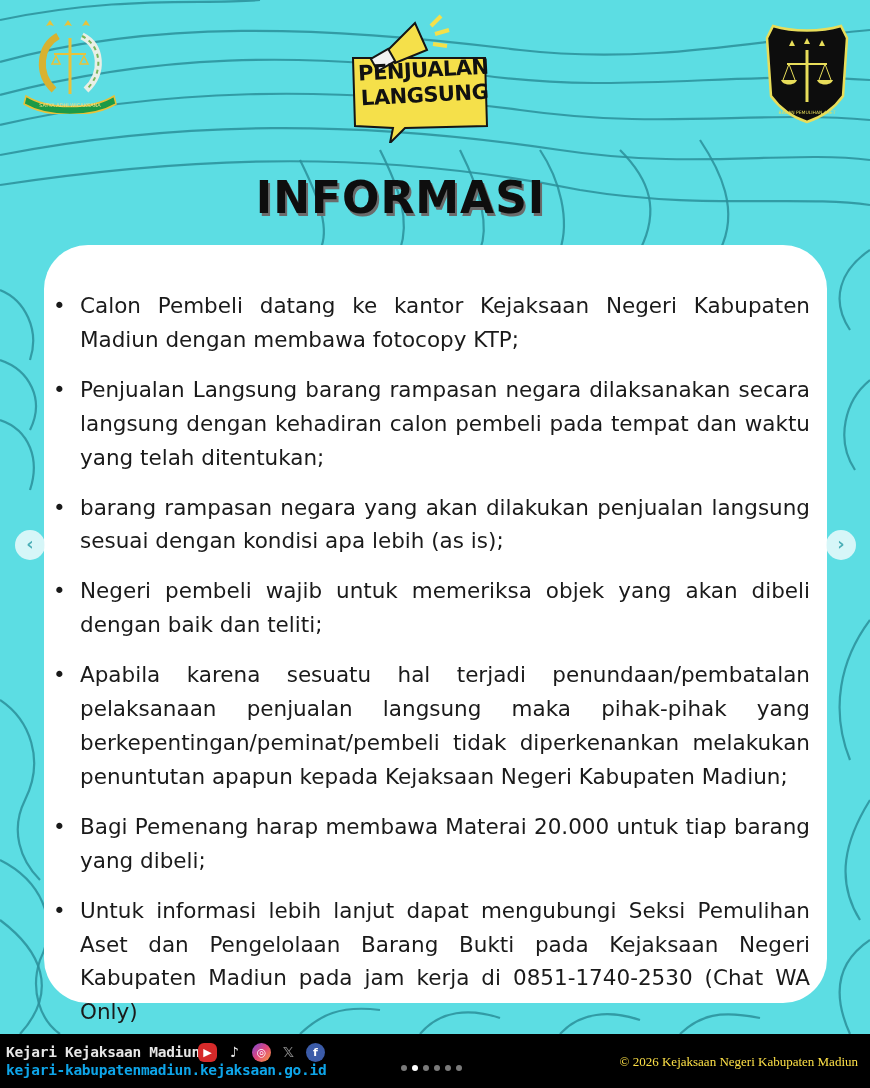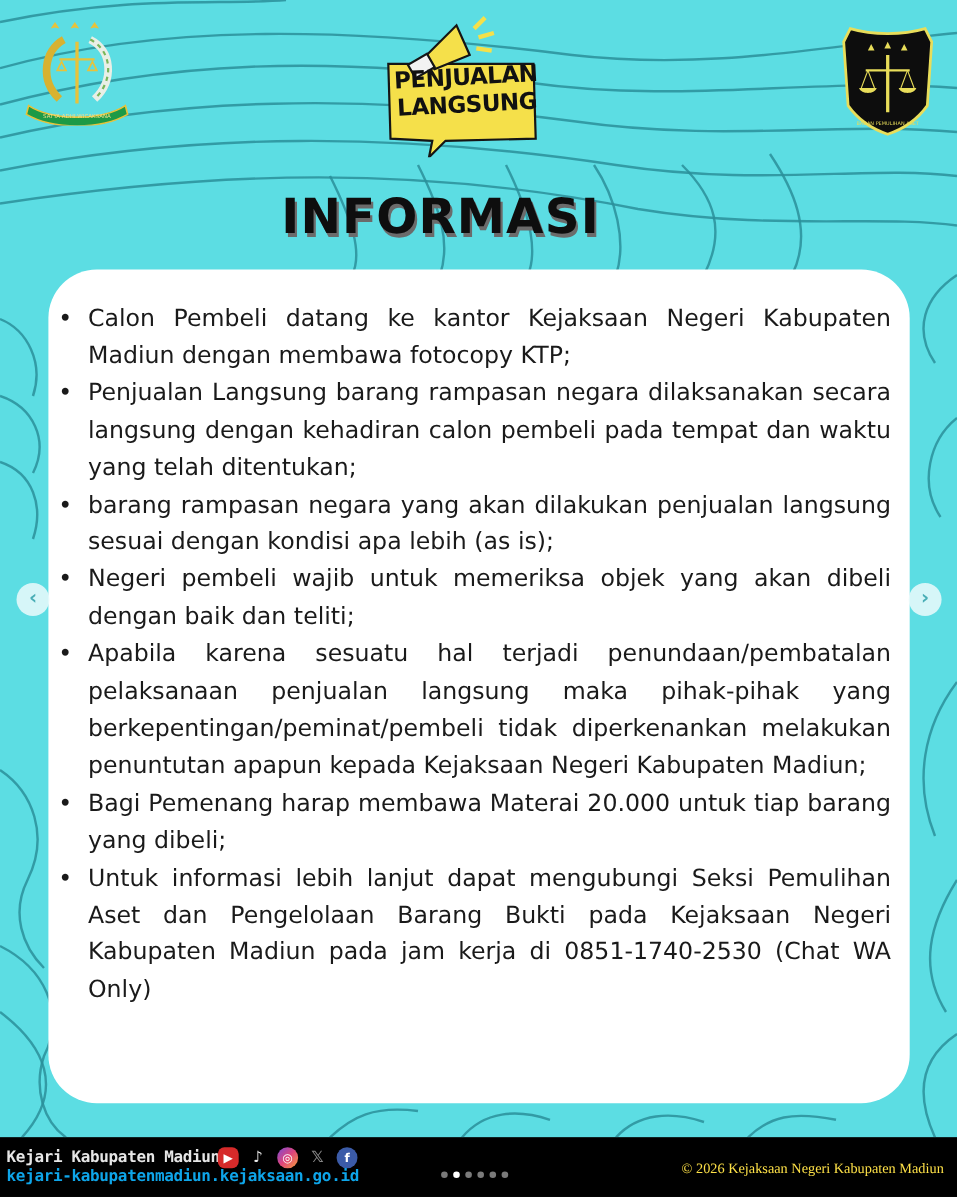--- a/index.html
+++ b/index.html
@@ -38,21 +38,21 @@
   }
   .info-list { list-style: none; position: absolute; left: 36px; top: 28px; width: 730px; }
   .info-item {
     position: relative; padding-left: 0; text-indent: 0;
     font-family: "DejaVu Sans", sans-serif; font-size: 21.5px; line-height: 33.9px;
     color: #1a1a1a; text-align: justify; text-align-last: left;
   }
   .info-item .bullet {
     position: absolute; left: -27px; top: 0; width: 22px; text-align: center;
   }
-  .info-item .txt { display: block; }
+  .info-item .txt { display: block; margin-top: 16px; }
 
   .nav-arrow {
     position: absolute; width: 30px; height: 30px; border-radius: 50%;
     background: rgba(235, 250, 251, 0.85); color: #49aeb6;
     font-size: 18px; line-height: 28px; text-align: center; font-weight: bold;
   }
   .nav-prev { left: 15px; top: 530px; }
   .nav-next { left: 826px; top: 530px; }
 
   .footer {
@@ -200,21 +200,21 @@
 
   <div class="nav-arrow nav-prev">
     <span>‹</span>
   </div>
   <div class="nav-arrow nav-next">
     <span>›</span>
   </div>
 </div>
 
 <div class="footer">
-  <div class="brand-line1">Kejari Kabupaten Madiun</div>
+  <div class="brand-line1">Kejari Kejaksaan Madiun</div>
   <div class="socials">
     <div class="social s-youtube">▶</div>
     <div class="social s-tiktok">♪</div>
     <div class="social s-instagram">◎</div>
     <div class="social s-x">𝕏</div>
     <div class="social s-facebook">f</div>
   </div>
   <div class="brand-line2">kejari-kabupatenmadiun.kejaksaan.go.id</div>
 
   <div class="dots">

